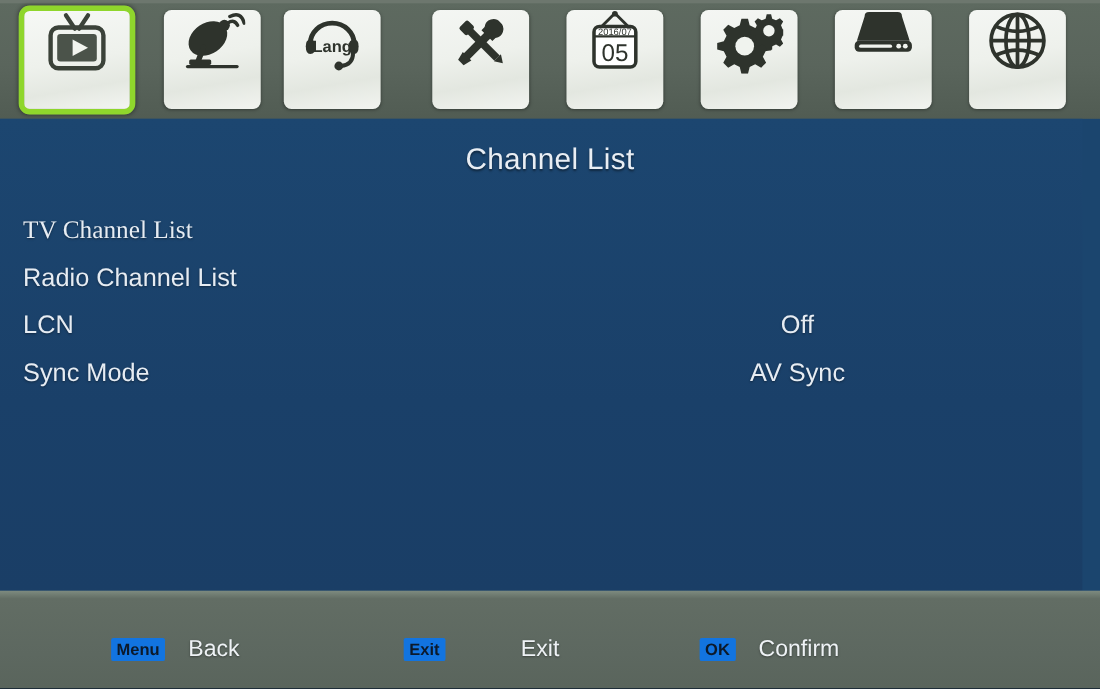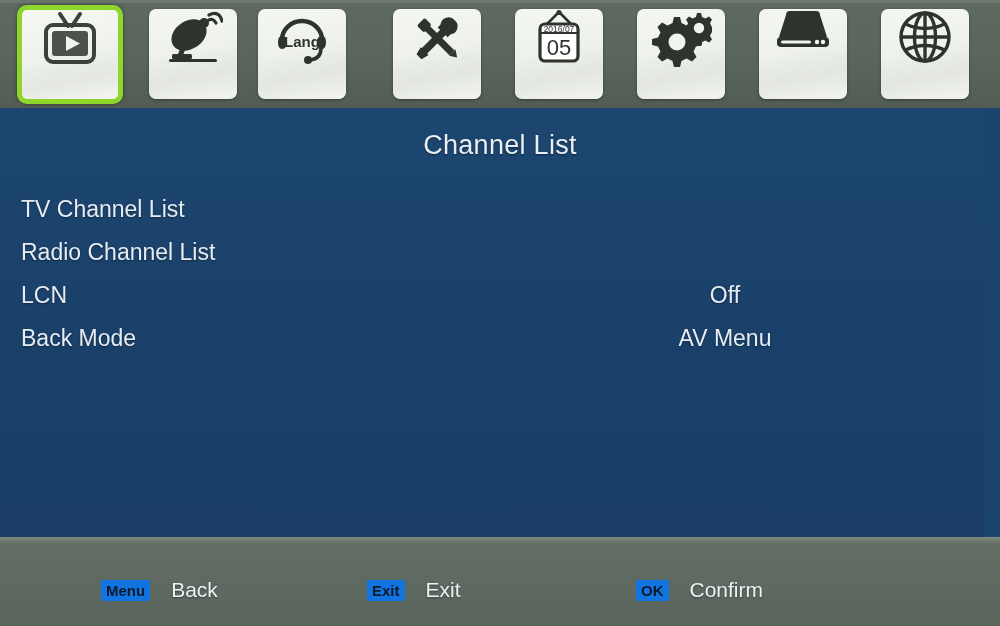--- a/index.html
+++ b/index.html
@@ -132,21 +132,21 @@
     border-radius: 2px;
     text-shadow: none;
   }
   .hint .action {
     margin-left: 21px;
     font-size: 21px;
     color: #eef2f5;
     text-shadow: 0 1px 2px rgba(0,0,0,.4);
   }
   #hint-0 { left: 101px; }
-  #hint-1 { left: 367px; }
+  #hint-1 { left: 367px; gap: 48px; }
   #hint-2 { left: 636px; }
 </style>
 </head>
 <body>
 
 <div id="screen">
 
   <div id="topbar">
     <div id="topbar-strip"></div>
 
@@ -261,38 +261,38 @@
           </g>
         </svg>
       </span>
     </div>
   </div>
 
   <div id="main">
 
     <div id="page-title">Channel List</div>
 
-    <div class="menu-row" style="top:88px;">
+    <div class="menu-row" style="top:88px;font-family:Liberation Serif, serif;">
       <span class="label">TV Channel List</span>
       <span class="value"></span>
     </div>
 
     <div class="menu-row" style="top:174px;">
       <span class="label">LCN</span>
       <span class="value">Off</span>
     </div>
 
     <div class="menu-row" style="top:131px;">
       <span class="label">Radio Channel List</span>
       <span class="value"></span>
     </div>
 
     <div class="menu-row" style="top:217px;">
-      <span class="label">Back Mode</span>
-      <span class="value">AV Menu</span>
+      <span class="label">Sync Mode</span>
+      <span class="value">AV Sync</span>
     </div>
   </div>
 
   <div id="bottombar">
 
     <div class="hint" id="hint-0">
       <span class="key">Menu</span>
       <span class="action">Back</span>
     </div>
 

